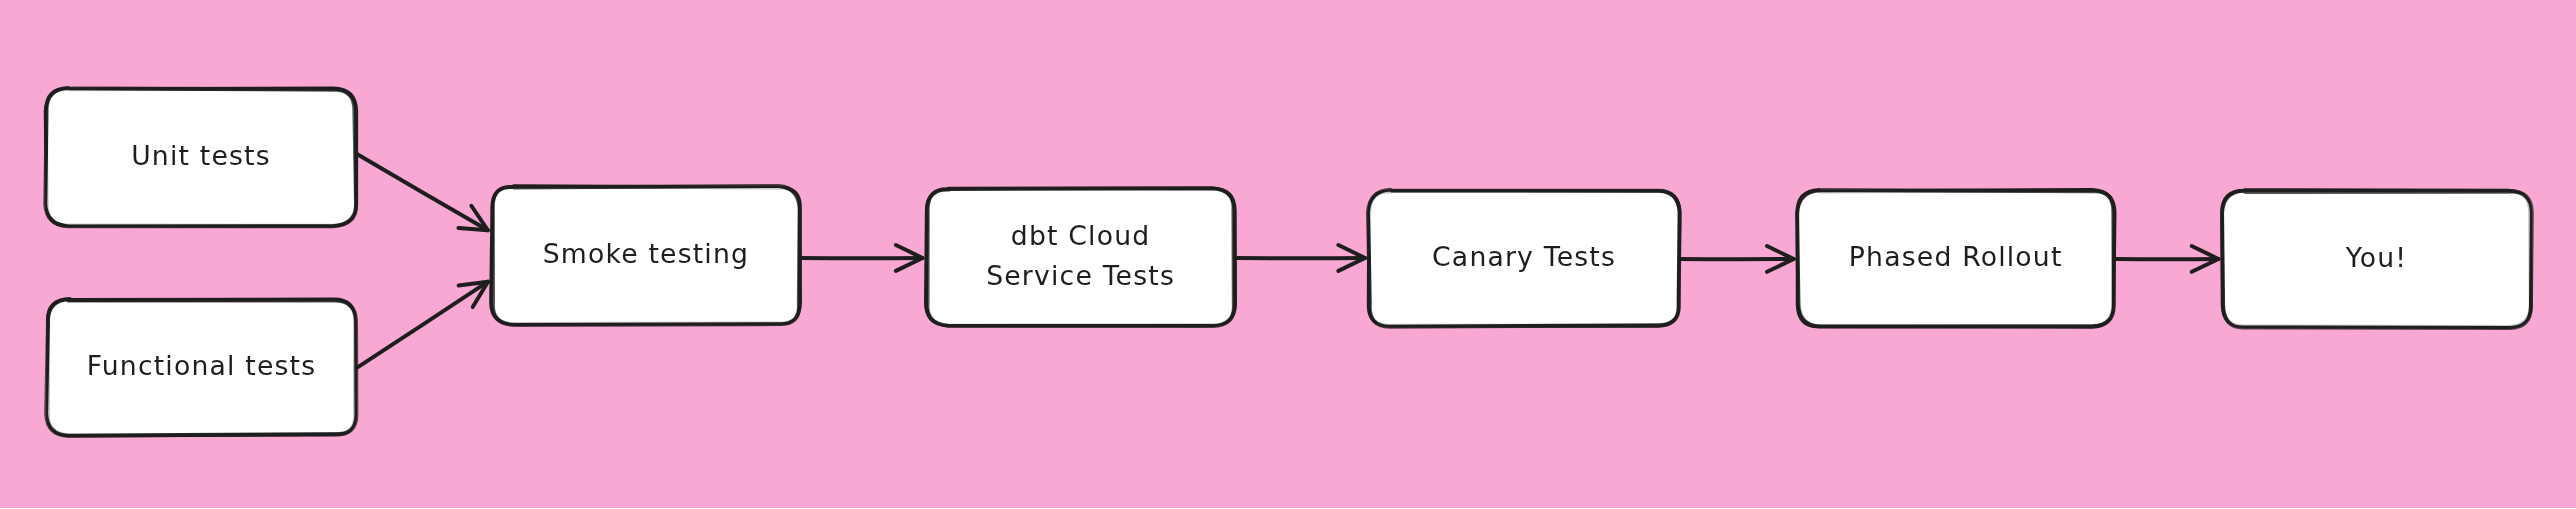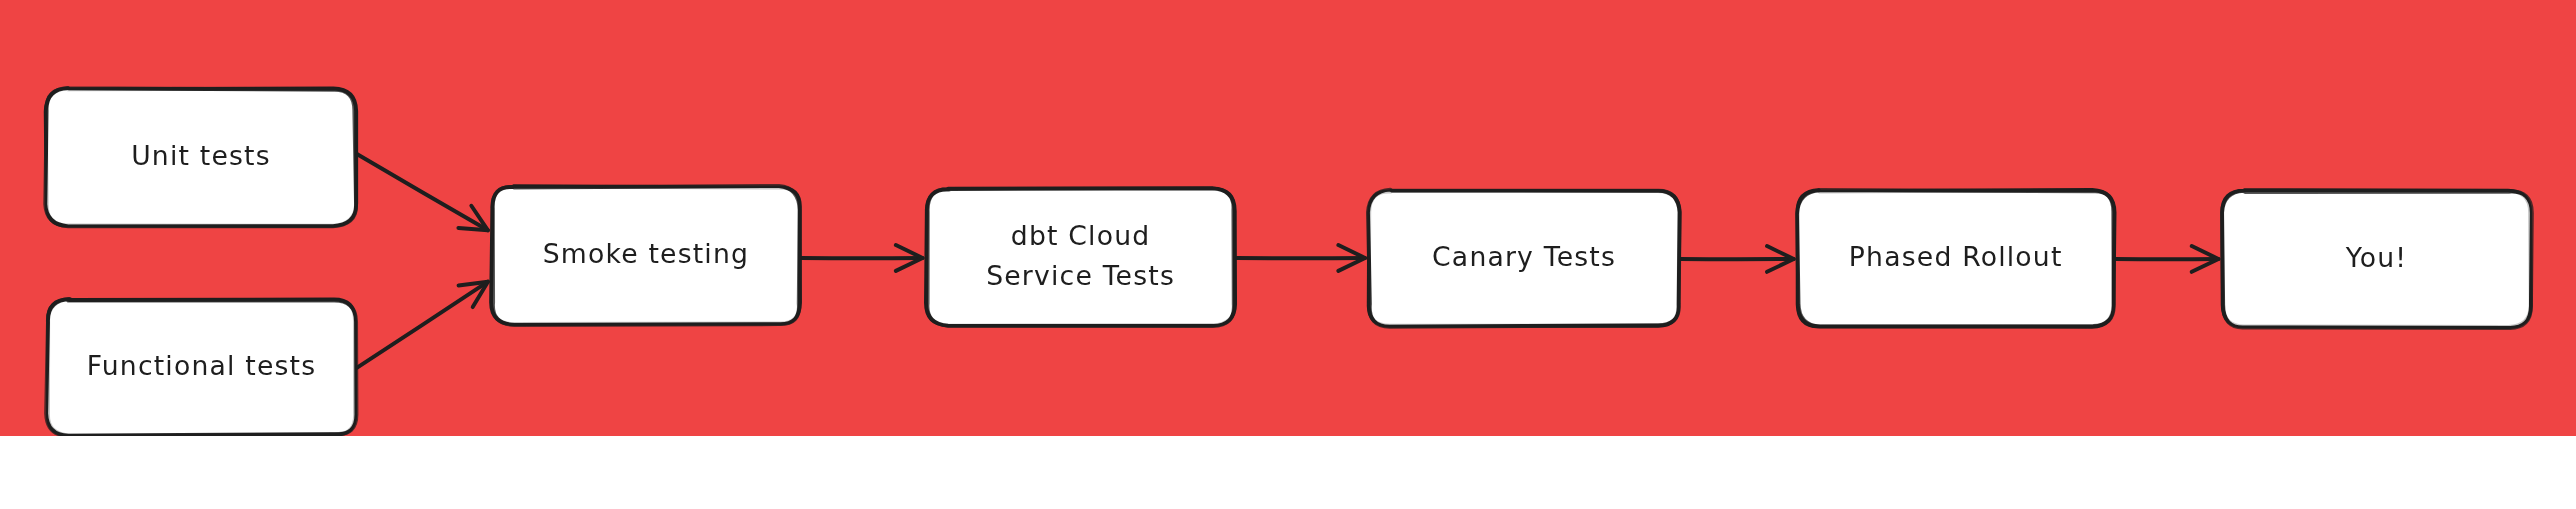--- a/index.html
+++ b/index.html
@@ -7,22 +7,22 @@
     margin: 0;
     padding: 0;
     background: #ffffff;
   }
   body {
     font-family: "DejaVu Sans", sans-serif;
   }
   #canvas {
     position: relative;
     width: 2576px;
-    height: 436px;
-    background: #ef4444;
+    height: 508px;
+    background: #f9a8d4;
     overflow: hidden;
   }
   #diagram-svg {
     position: absolute;
     left: 0;
     top: 0;
     width: 2576px;
     height: 510px;
     display: block;
   }

